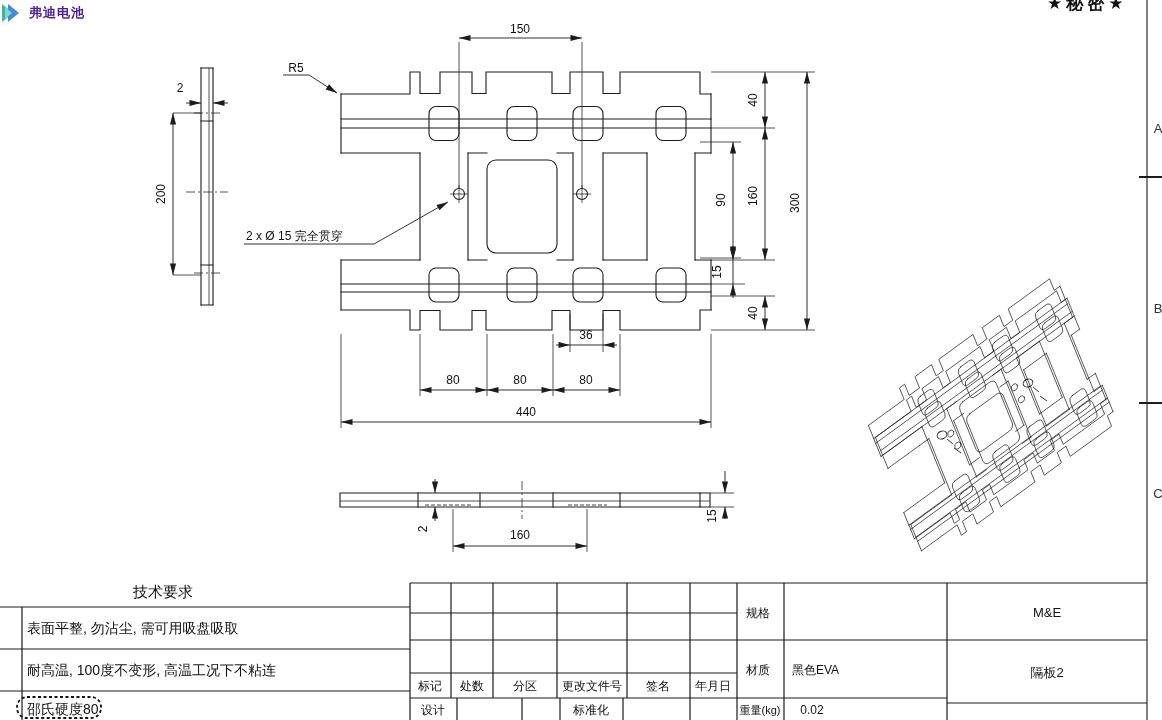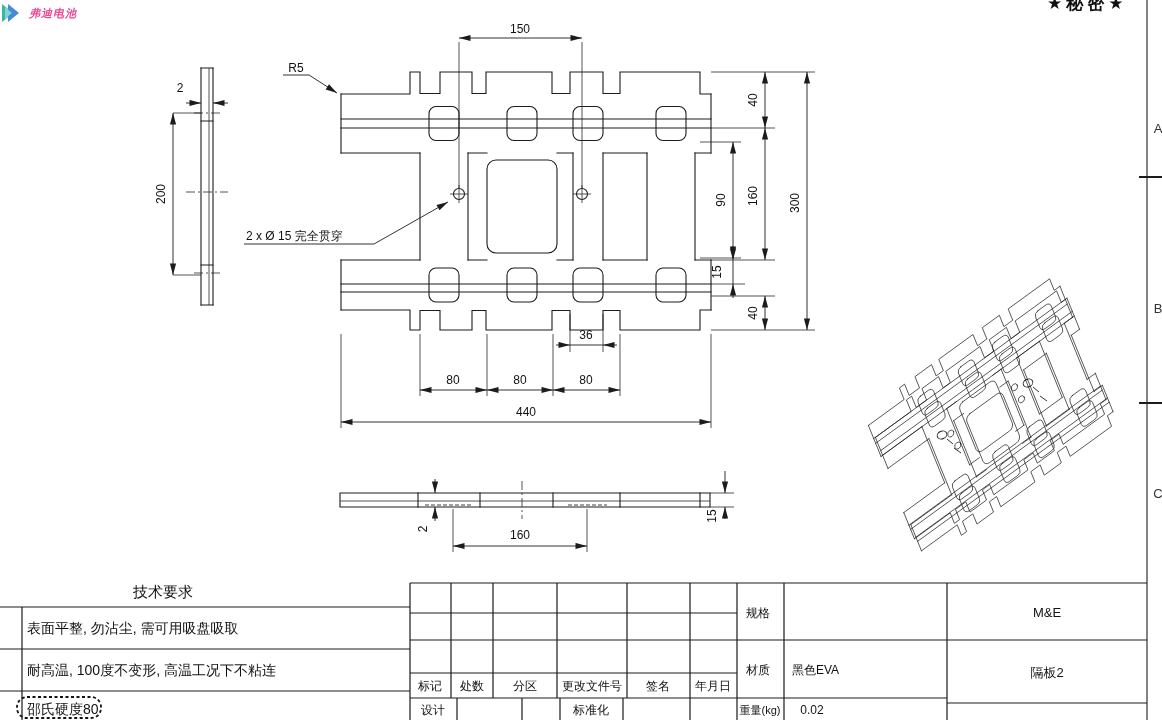--- a/index.html
+++ b/index.html
@@ -1,19 +1,19 @@
 <!DOCTYPE html>
 <html><head>
 <meta charset="utf-8">
 <style>
   html,body{margin:0;padding:0;background:#fff;}
   .canvas{position:relative;width:1162px;height:720px;overflow:hidden;background:#ffffff;
           font-family:"Liberation Sans","DejaVu Sans",sans-serif;}
   .logo{position:absolute;left:2px;top:3px;display:flex;align-items:center;gap:5px;}
-  .logo span{font-size:11px;font-weight:bold;color:#ec4899;letter-spacing:1px;font-style:italic;}
+  .logo span{font-size:13px;font-weight:bold;color:#4c1d95;letter-spacing:1px;}
   .secret{position:absolute;left:1047px;top:-8px;font-size:17px;font-weight:bold;color:#111;
           letter-spacing:4px;white-space:nowrap;}
   svg.cad{position:absolute;left:0;top:0;}
   .ln{stroke:#1c1c1c;stroke-width:1.1;fill:none;stroke-linecap:square;}
   .thin{stroke:#2a2a2a;stroke-width:0.8;fill:none;}
   .dim{stroke:#1c1c1c;stroke-width:0.9;fill:none;}
   .cl{stroke:#2a2a2a;stroke-width:0.8;fill:none;stroke-dasharray:9 3 2 3;}
   .hid{stroke:#2a2a2a;stroke-width:0.9;fill:none;stroke-dasharray:4 2;}
   .tbl{stroke:#1c1c1c;stroke-width:1.2;fill:none;}
   .dt{font:12px "Liberation Sans","DejaVu Sans",sans-serif;fill:#111;}

